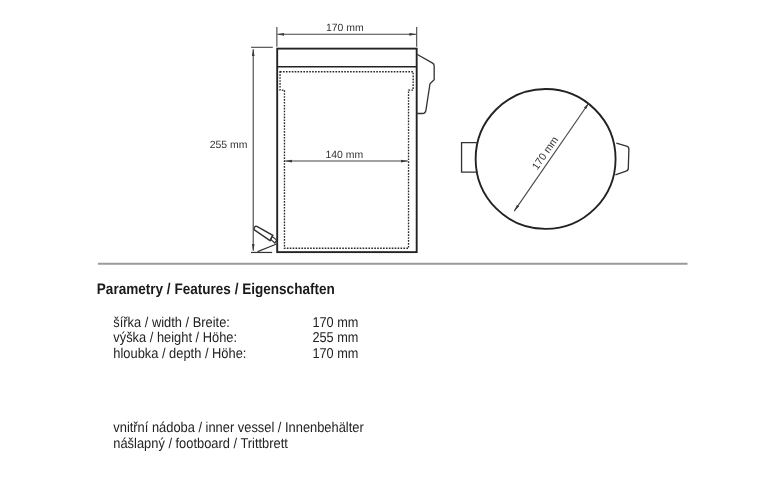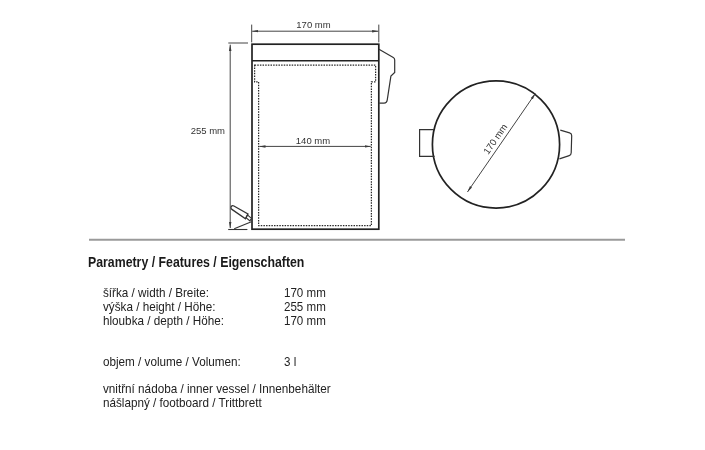--- a/index.html
+++ b/index.html
@@ -71,19 +71,18 @@
 <div class="hdr">Parametry / Features / Eigenschaften</div>
 
 <div class="row" style="top:285.1px"><span class="lbl">šířka / width / Breite:</span><span class="val">170 mm</span></div>
 
 <div class="row" style="top:298.8px"><span class="lbl">výška / height / Höhe:</span><span class="val">255 mm</span></div>
 
 <div class="row" style="top:312.5px"><span class="lbl">hloubka / depth / Höhe:</span><span class="val">170 mm</span></div>
 
 
 
-<div class="row" style="top:353.6px"><span class="lbl">objem / volume / Volumen:</span><span class="val">3 l</span></div>
 
 
 <div class="row" style="top:394.7px"><span class="lbl">nášlapný / footboard / Trittbrett</span></div>
 
 <div class="row" style="top:381.0px"><span class="lbl">vnitřní nádoba / inner vessel / Innenbehälter</span></div>
 </div>
 
 </body></html>

